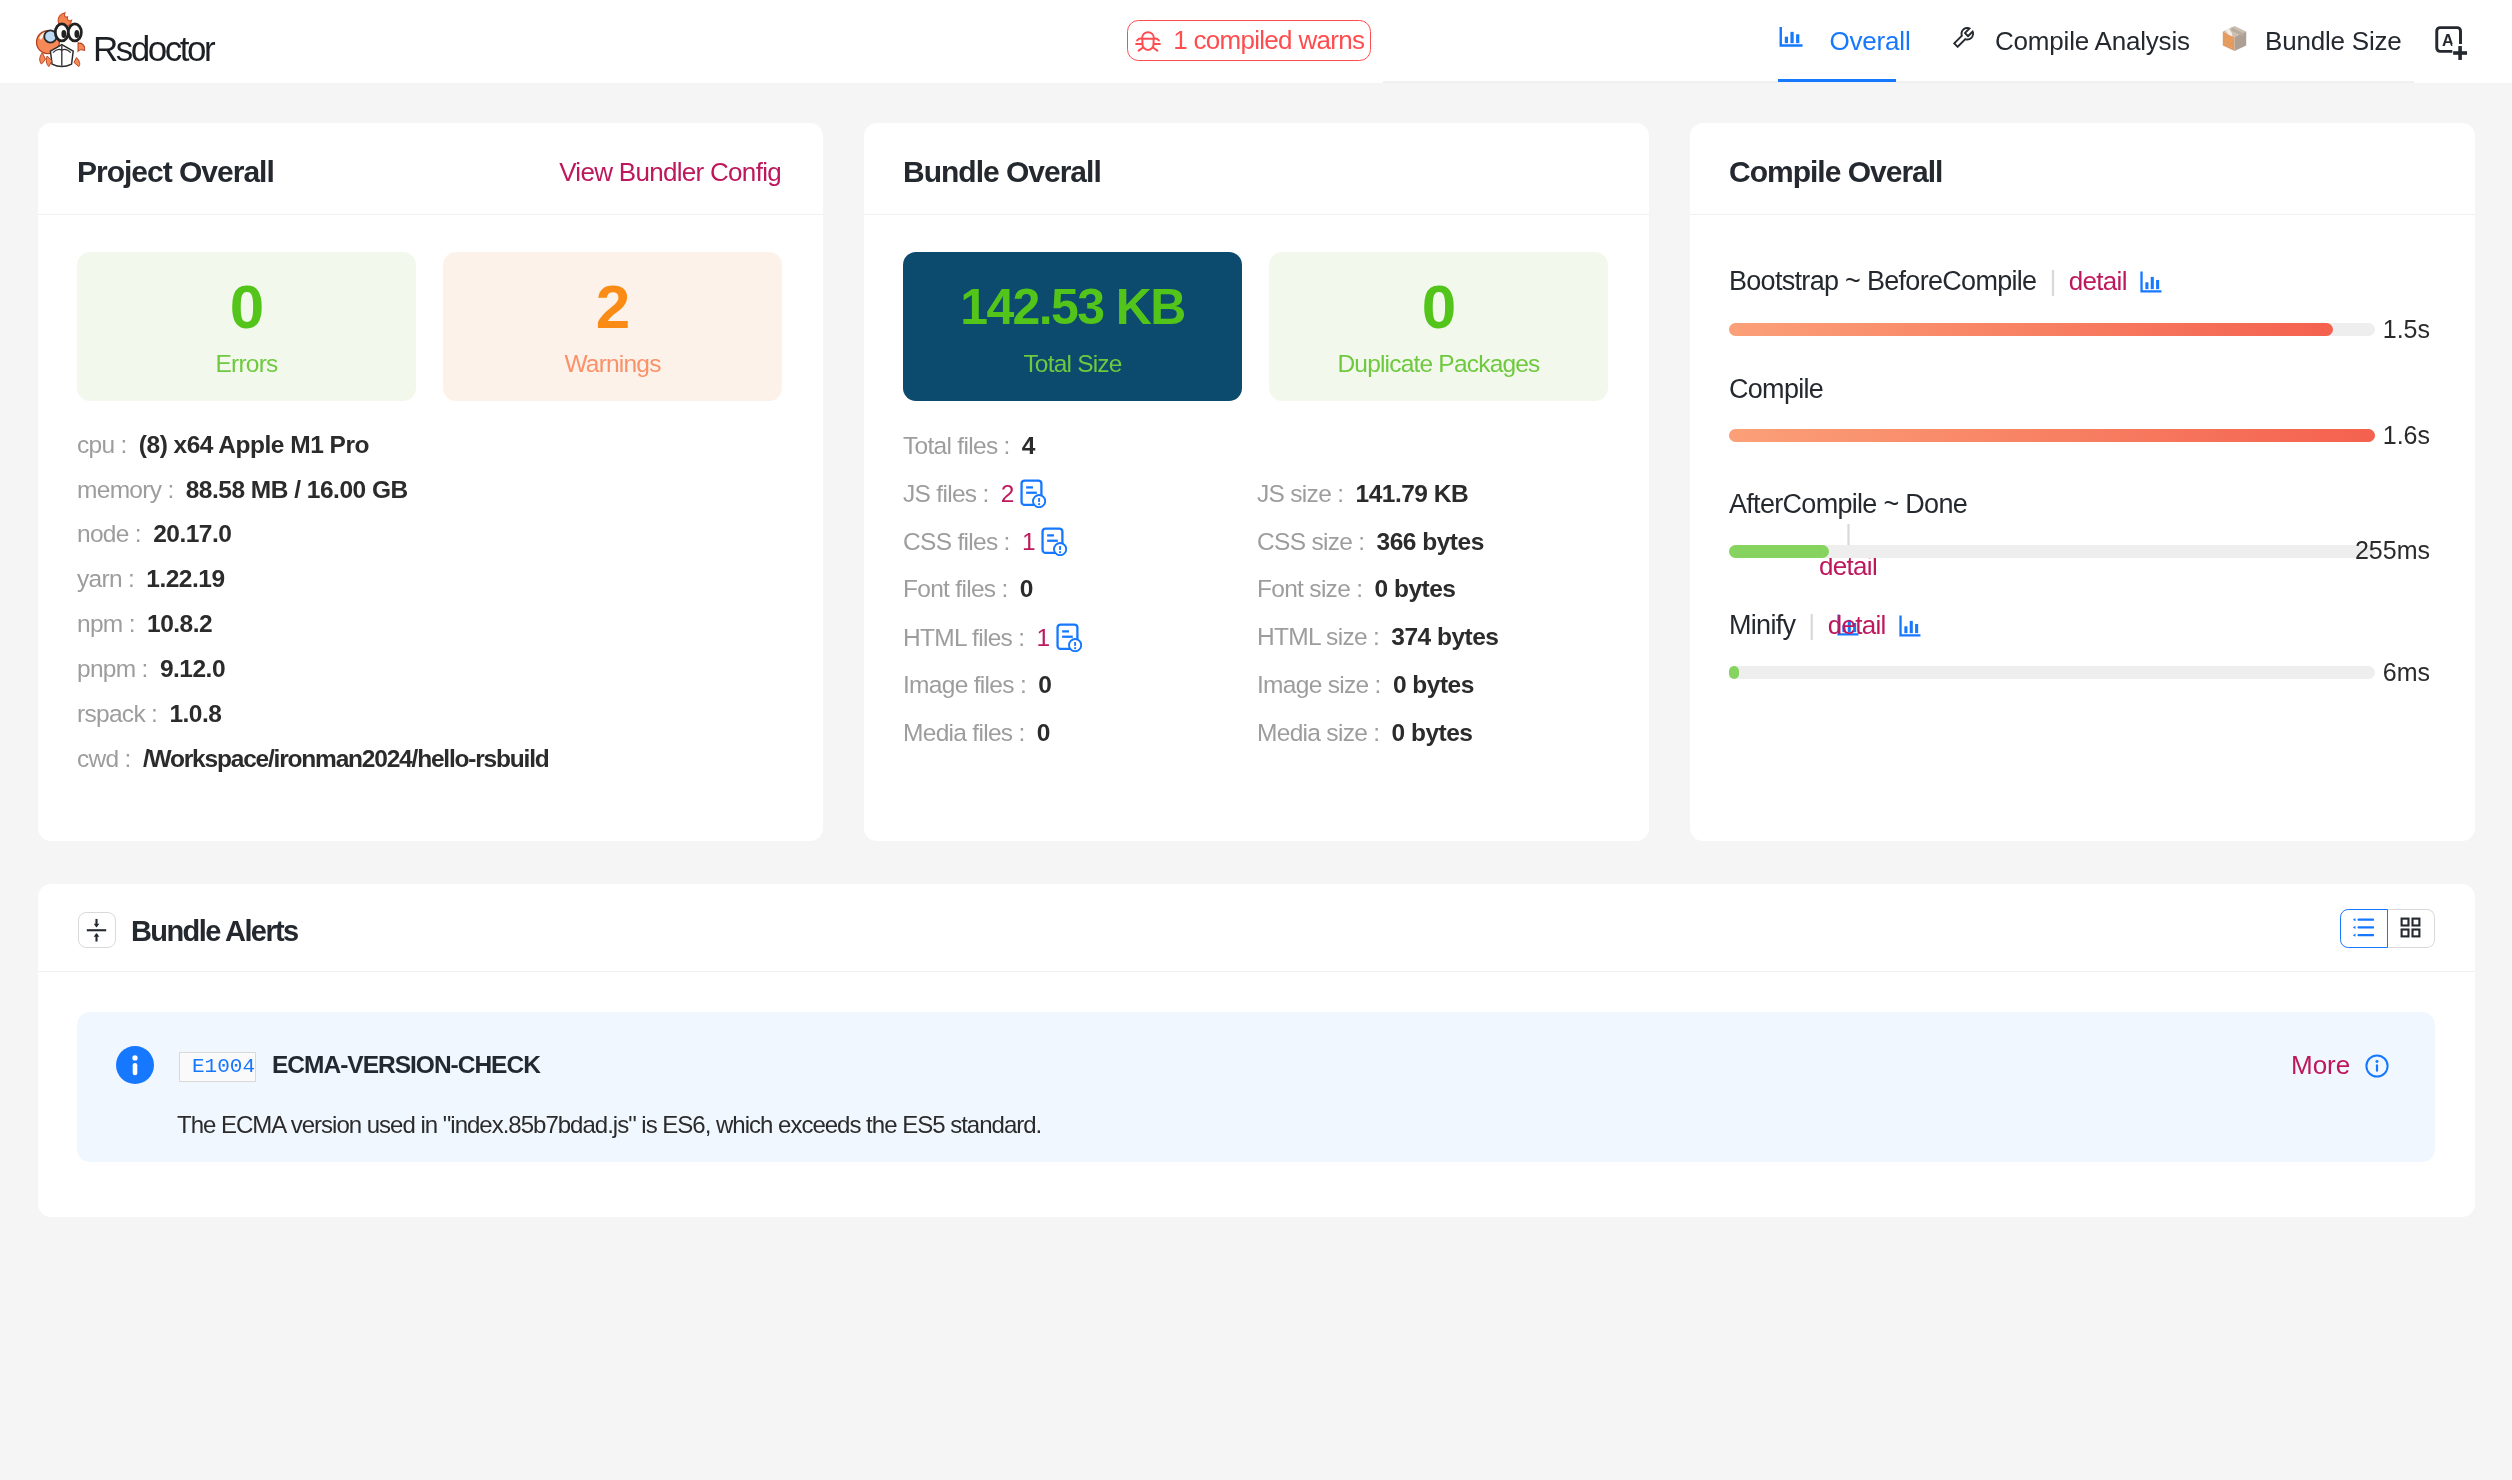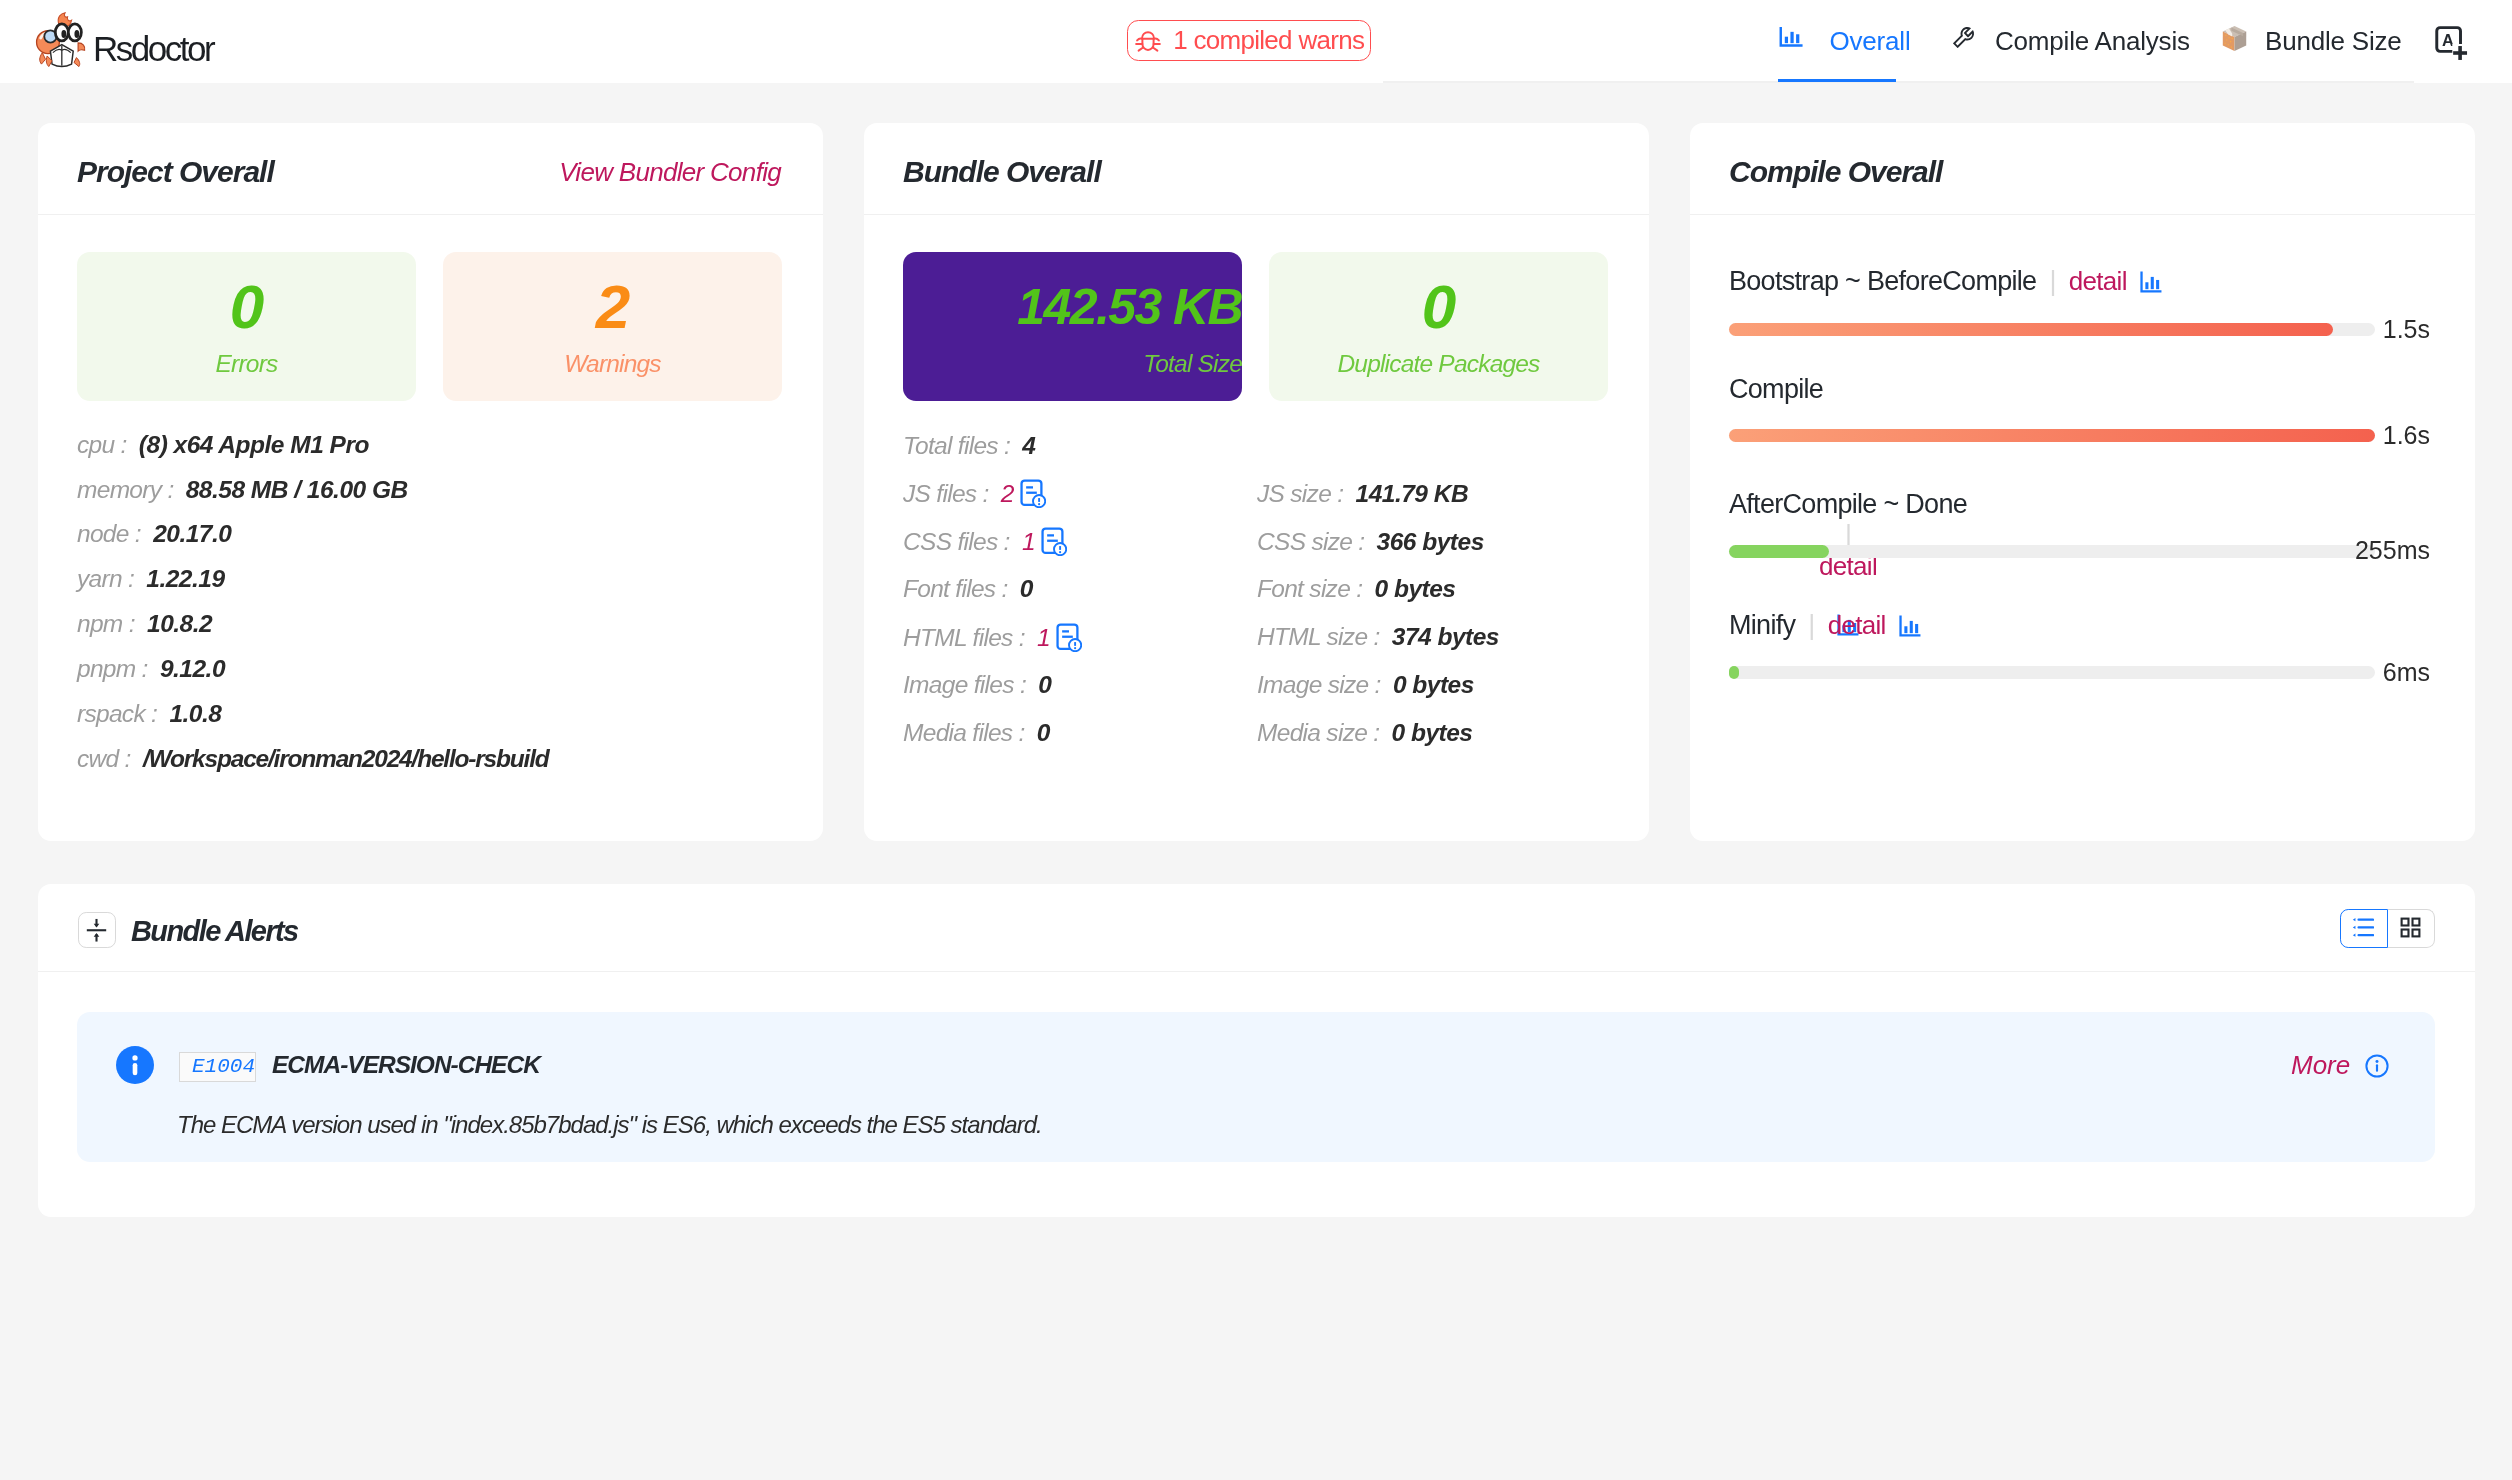--- a/index.html
+++ b/index.html
@@ -1,18 +1,18 @@
 <!DOCTYPE html>
 <html style="font-size:13px"><head>
 <meta charset="utf-8">
 <style>
 * { margin:0; padding:0; box-sizing:border-box; }
 html,body { width:2512px; height:1480px; background:#f5f5f5; font-family:"Liberation Sans",sans-serif; position:relative; overflow:hidden; }
 .abs { position:absolute; }
-.card { position:absolute; background:#fff; border-radius:13px;font-style:italic; }
+.card { position:absolute; background:#fff; border-radius:13px; }
 .card-head { position:absolute; left:0; right:0; top:0; height:92px; border-bottom:1.6px solid #f0f0f0; }
 .card-title { position:absolute; left:39px; top:3.3px; line-height:92px; font-size:30px; font-weight:700; color:#24292f; letter-spacing:-1px; }
 .link { color:#be185d; }
 .statbox { position:absolute; border-radius:13px; top:129px; height:149px; width:339px; text-align:center; }
 .statnum { display:block; margin-top:24px; font-size:62px; font-weight:700; line-height:62px; letter-spacing:-0.8px;}
 .statlabel { display:block; margin-top:8.2px; font-size:24.5px; line-height:36px; letter-spacing:-0.8px; }
 .kv { position:absolute; font-size:24.5px; white-space:nowrap; letter-spacing:-0.7px;}
 .k { color:#9d9d9d; }
 .v { color:#2b2b2b; font-weight:600; letter-spacing:-0.5px; }
 .ptitle { position:absolute; font-size:27px; color:#24292f; white-space:nowrap; letter-spacing:-0.7px;}
@@ -155,21 +155,21 @@
   <div class="kv" style="left:39px;top:487px;"><span class="k">npm :&nbsp;</span> <span class="v">10.8.2</span></div>
   <div class="kv" style="left:39px;top:532px;"><span class="k">pnpm :&nbsp;</span> <span class="v">9.12.0</span></div>
   <div class="kv" style="left:39px;top:577px;"><span class="k">rspack :&nbsp;</span> <span class="v">1.0.8</span></div>
   <div class="kv" style="left:39px;top:622px;"><span class="k">cwd :&nbsp;</span> <span class="v" style="letter-spacing:-1.2px;">/Workspace/ironman2024/hello-rsbuild</span></div>
 </div>
 
 <div class="card" style="left:864px;top:123px;width:785px;height:718px;">
   <div class="card-head"></div>
   <div class="card-title">Bundle Overall</div>
 
-  <div class="statbox" style="left:39px;background:#4c1d95;text-align:right;">
+  <div class="statbox" style="left:39px;background:#0c4a6e;">
     <span class="statnum" style="color:#52c41a;font-size:50px;letter-spacing:-1.6px;">142.53 KB</span>
     <span class="statlabel" style="color:#6fc93f;">Total Size</span>
   </div>
   <div class="statbox" style="left:405px;background:#f2f9ec;">
     <span class="statnum" style="color:#52c41a;">0</span>
     <span class="statlabel" style="color:#6fc93f;">Duplicate Packages</span>
   </div>
 
   <div class="kv" style="left:39px;top:309px;"><span class="k">Total files :&nbsp;</span> <span class="v">4</span></div>
   <div class="kv" style="left:39px;top:356px;display:flex;align-items:center;"><span class="k">JS files :&nbsp;</span>&nbsp;<span class="link" style="font-weight:500;">2</span>&nbsp;<svg class="ficon" width="26" height="29" viewBox="0 0 34 38">

